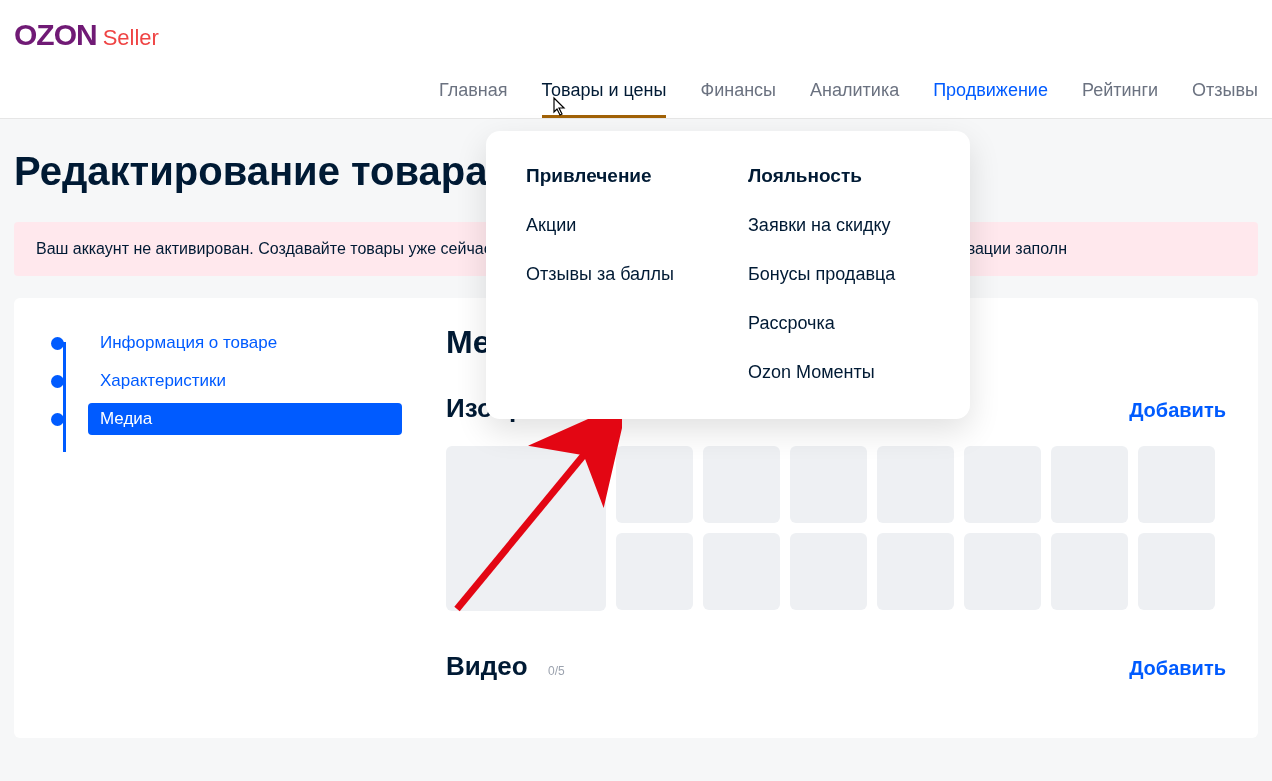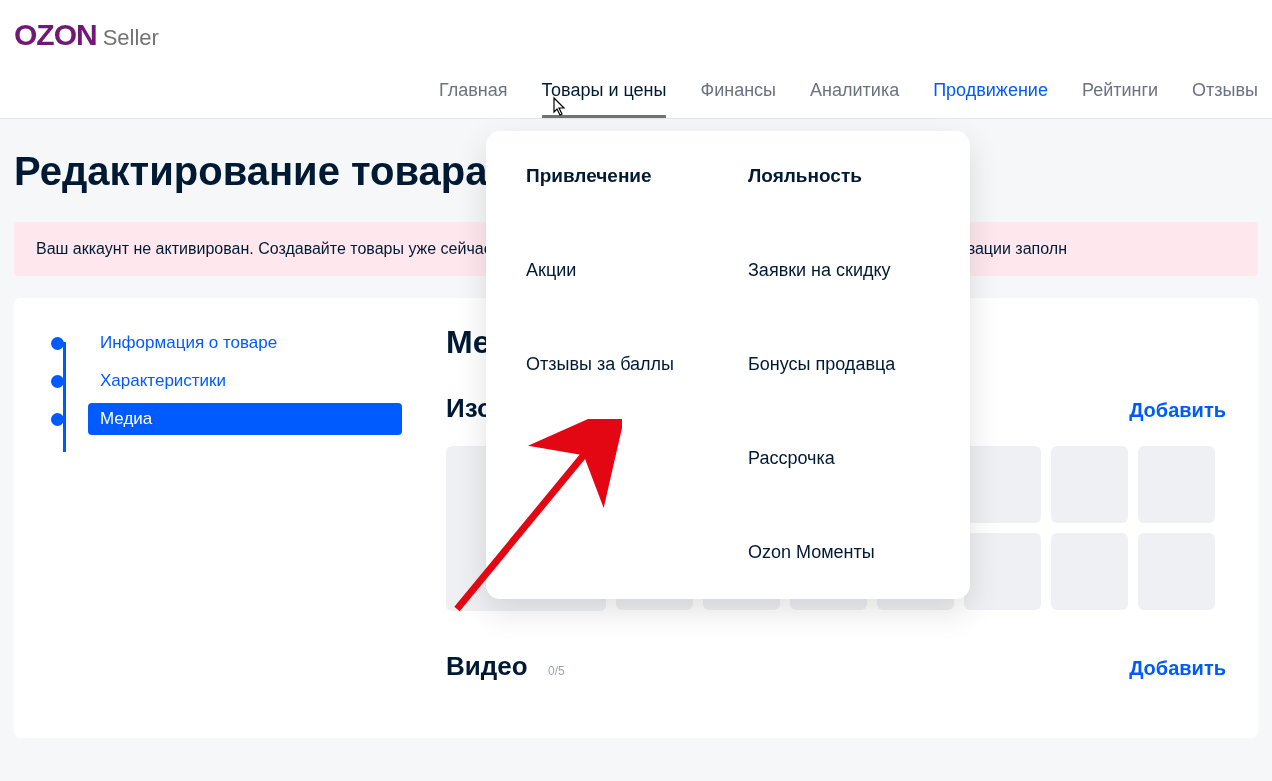--- a/index.html
+++ b/index.html
@@ -20,42 +20,42 @@
     align-items: baseline;
     gap: 6px;
   }
   .logo-ozon {
     color: #701a75;
     font-weight: 900;
     font-size: 30px;
     letter-spacing: -1px;
   }
   .logo-seller {
-    color: #737373;
+    color: #ef4444;
     font-size: 22px;
     font-weight: 400;
   }
   .topnav {
     display: flex;
     gap: 34px;
     padding: 22px 14px 0;
     border-bottom: 1px solid #e6e6e6;
     justify-content: flex-end;
   }
   .topnav-item {
     color: #6b7280;
     font-size: 18px;
     padding-bottom: 14px;
     cursor: pointer;
     position: relative;
   }
   .topnav-item.active {
     color: #001a34;
     font-weight: 500;
-    border-bottom: 3px solid #737373;
+    border-bottom: 3px solid #a16207;
   }
   .topnav-item.hover {
     color: #005bff;
   }
   .page-body {
     background: #f6f7f8;
     padding: 30px 14px 0;
     min-height: calc(781px - 118px);
     position: relative;
   }
@@ -210,21 +210,20 @@
   }
   .dropdown-header {
     font-size: 19px;
     font-weight: 700;
     color: #001a34;
   }
   .dropdown-item {
     font-size: 18px;
     color: #001a34;
     cursor: pointer;
-    margin-top: 45px;
   }
   .cursor-icon {
     position: absolute;
     left: 549px;
     top: 96px;
     z-index: 60;
     pointer-events: none;
   }
   .arrow-svg {
     position: absolute;

